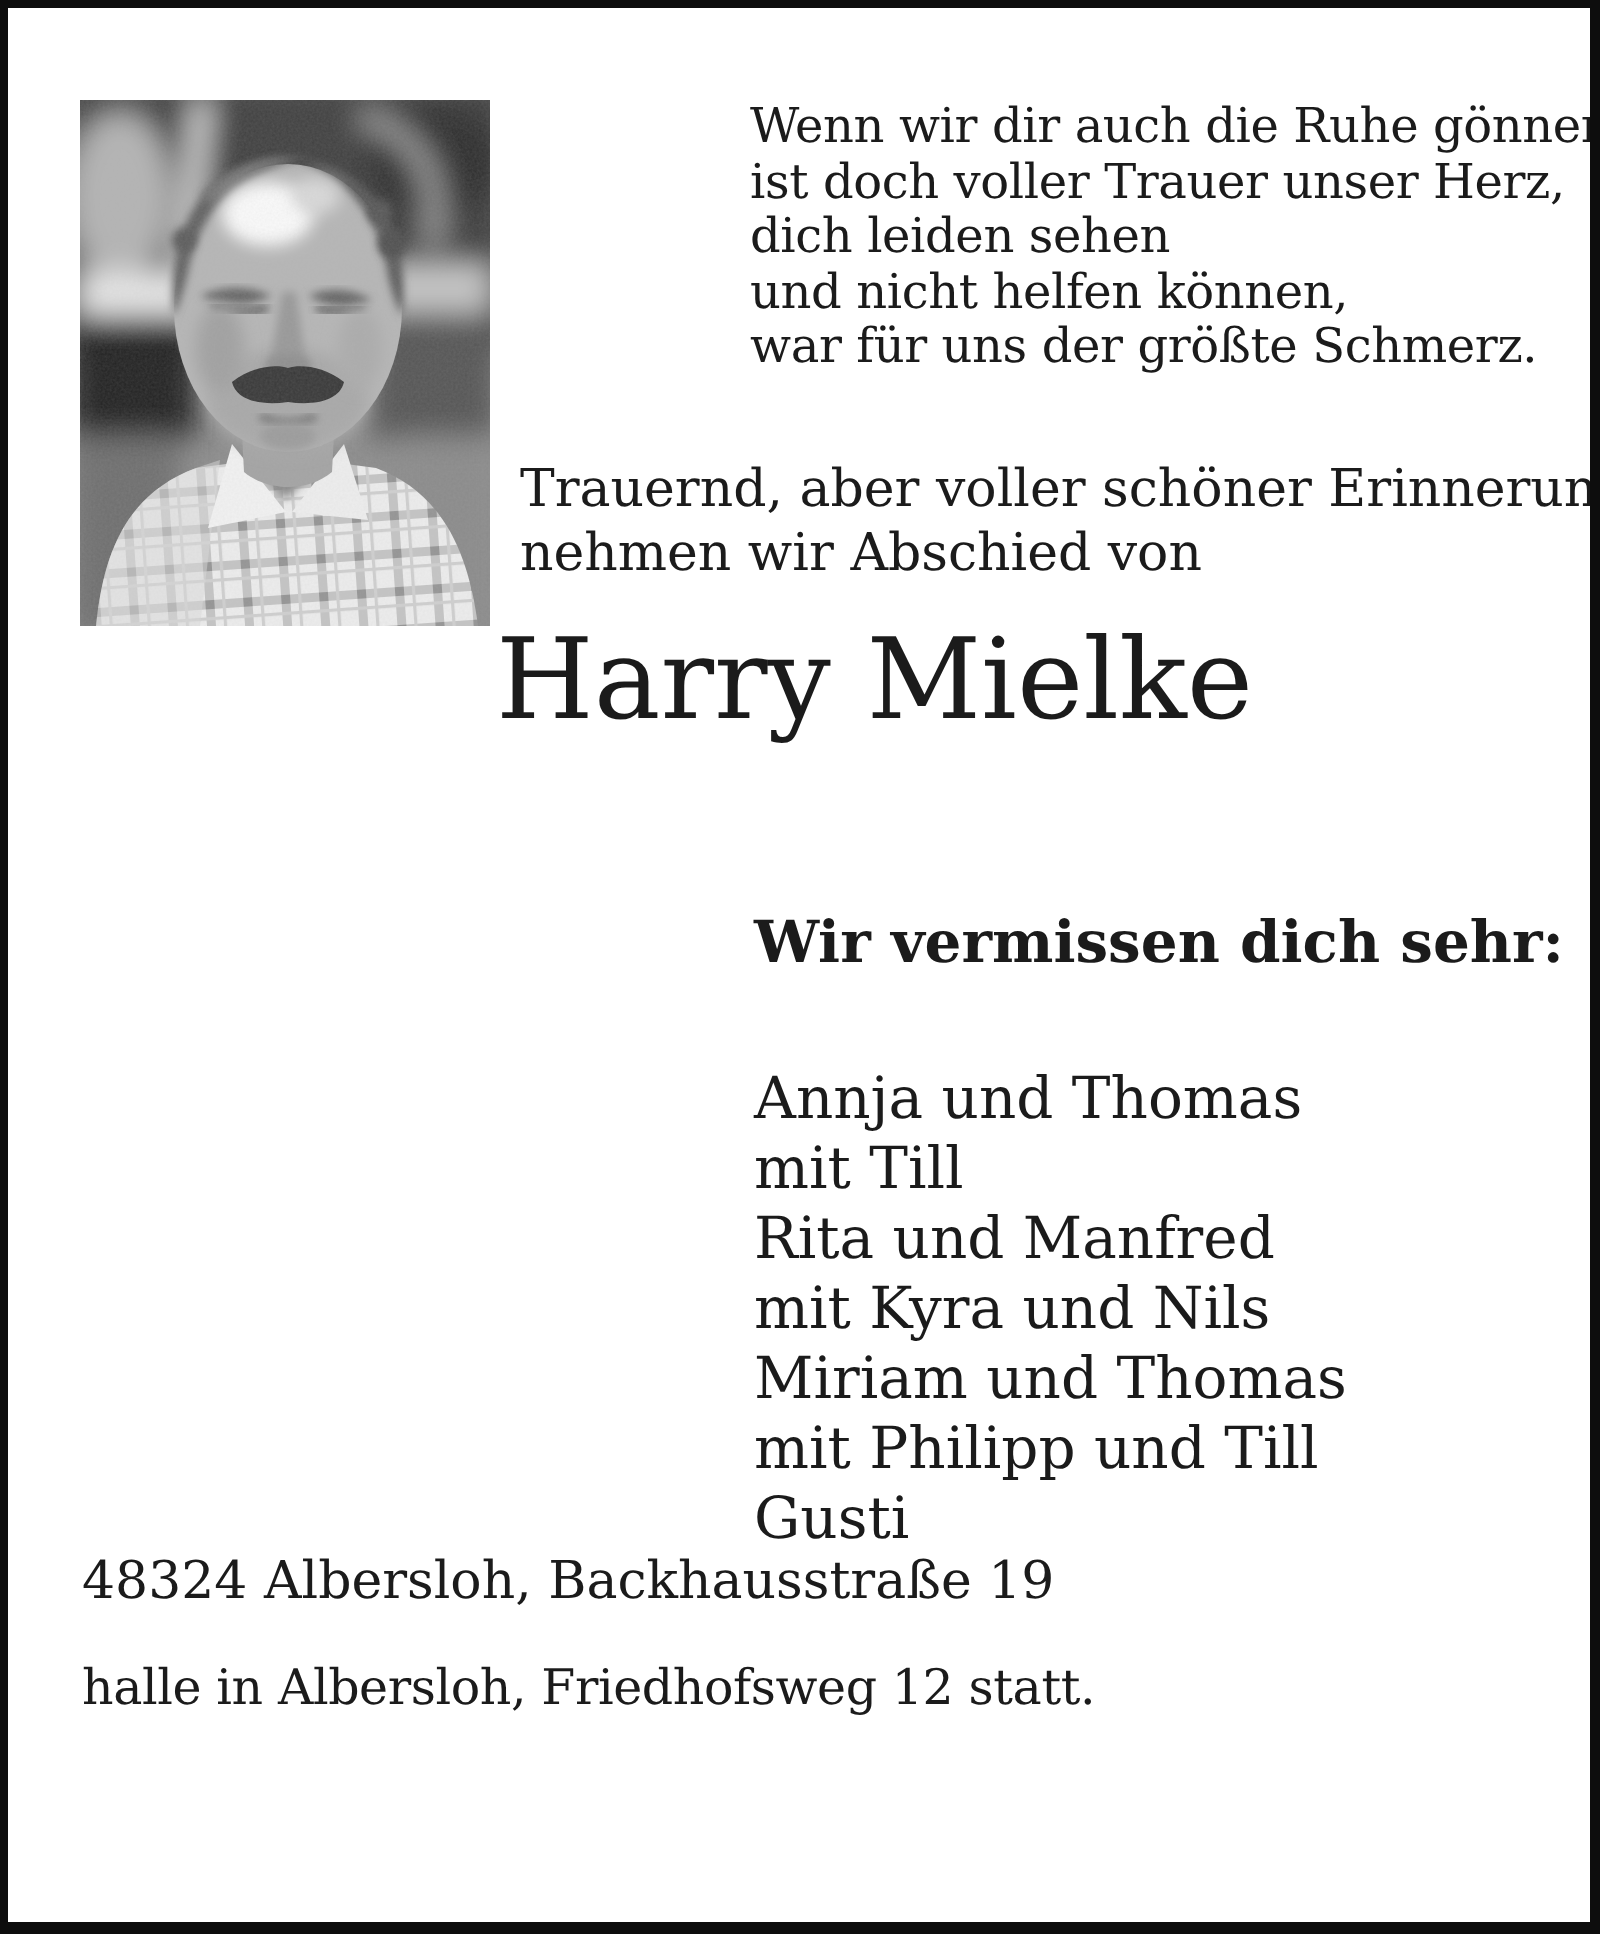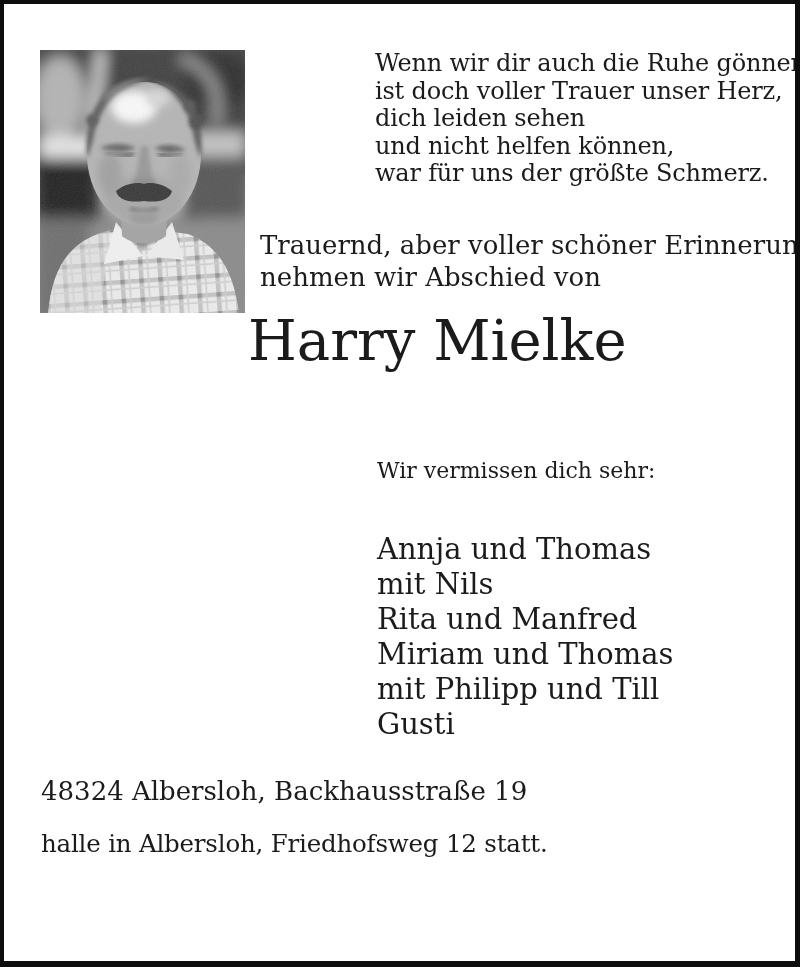--- a/index.html
+++ b/index.html
@@ -51,22 +51,23 @@
   .dates {
     left: 248px; top: 391px;
     width: 515px;
     text-align: center;
     font-size: 24px; line-height: 28px;
     white-space: nowrap;
   }
   .dates .death { margin-left: 28px; }
   .missing {
     left: 377px; top: 454px;
-    font-size: 22px; line-height: 34px;
-    white-space: nowrap;
+    font-size: 29px; line-height: 34px;
+    white-space: nowrap;
+    font-weight: bold;
   }
   .family {
     left: 377px; top: 532px;
     font-size: 29px; line-height: 35px;
     white-space: nowrap;
   }
   .address {
     left: 41px; top: 776px;
     font-size: 26px; line-height: 31px;
     white-space: nowrap;
@@ -179,22 +180,23 @@
     <div>nehmen wir Abschied von</div>
   </div>
 
   <div class="abs name">Harry Mielke</div>
 
 
   <div class="abs missing">Wir vermissen dich sehr:</div>
 
   <div class="abs family">
     <div>Annja und Thomas</div>
-    <div>mit Nils</div>
+    <div>mit Till</div>
     <div>Rita und Manfred</div>
+    <div>mit Kyra und Nils</div>
     <div>Miriam und Thomas</div>
     <div>mit Philipp und Till</div>
     <div>Gusti</div>
   </div>
 
   <div class="abs address">48324 Albersloh, Backhausstraße 19</div>
 
   <div class="abs funeral">
     <div>halle in Albersloh, Friedhofsweg 12 statt.</div>
   </div>

